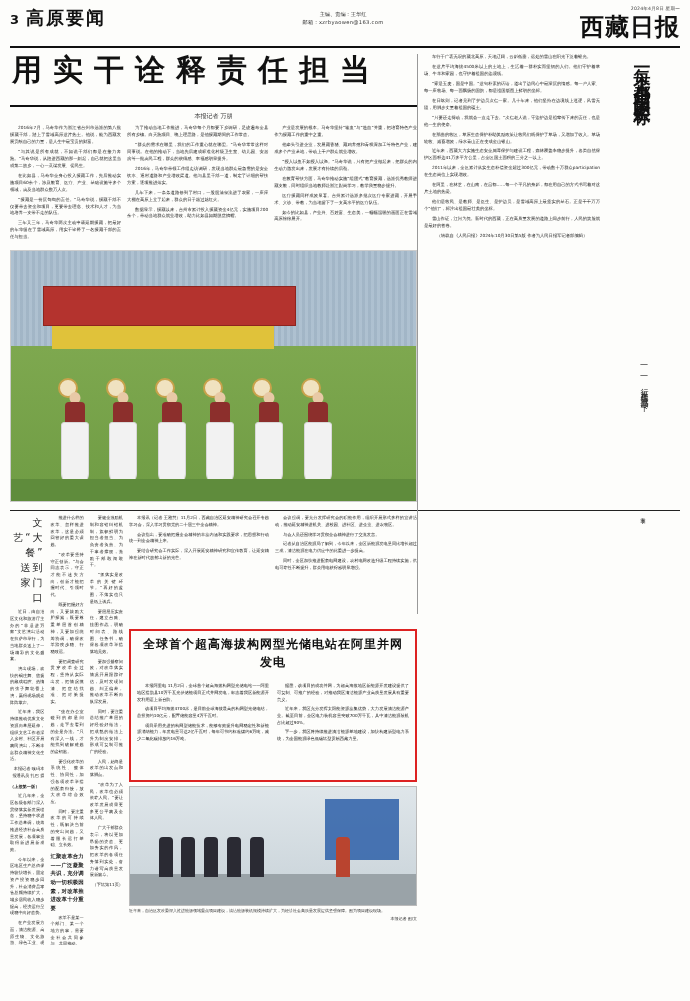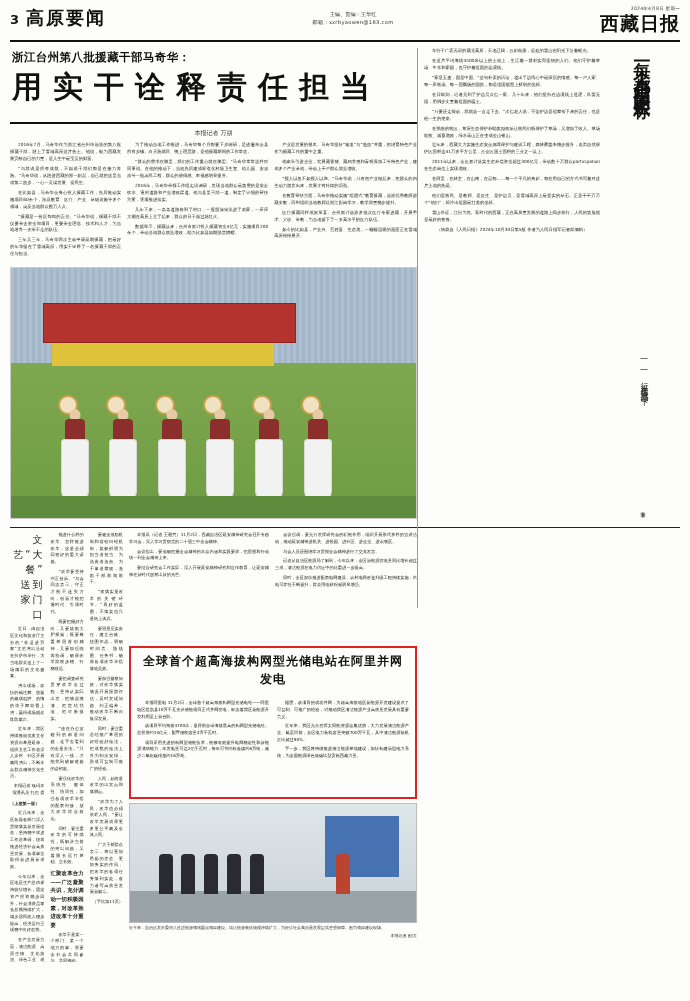--- a/index.html
+++ b/index.html
@@ -13,21 +13,21 @@
   .page{position:relative;width:690px;height:1001px;box-sizing:border-box;padding:6px 10px 4px 10px;}
 
   
   .masthead{display:flex;align-items:flex-start;justify-content:space-between;border-bottom:2px solid #111;padding-bottom:3px;}
   .mast-left{display:flex;align-items:baseline;gap:7px;}
   .page-num{font-size:13px;font-weight:bold;}
   .section-name{font-size:18px;font-weight:bold;letter-spacing:2px;}
   .mast-mid{flex:1;text-align:center;font-size:5.2px;color:#333;line-height:1.6;padding-top:4px;}
   .mast-mid .line2{letter-spacing:.3px;}
   .mast-right{text-align:right;}
-  .nameplate{font-size:19px;font-weight:bold;font-family:"DejaVu Serif","Liberation Serif",serif;letter-spacing:1px;color:#111;}
+  .nameplate{font-size:24px;font-weight:bold;font-family:"DejaVu Serif","Liberation Serif",serif;letter-spacing:1px;color:#111;}
   .mast-date{font-size:4.6px;color:#444;letter-spacing:.2px;}
 
   
   .shoulder{font-size:11.5px;font-weight:bold;margin:8px 0 2px 2px;letter-spacing:.4px;}
   .main-title{font-size:30px;font-weight:bold;letter-spacing:11px;text-align:left;margin:2px 0 14px 2px;font-family:"DejaVu Sans","Liberation Sans",sans-serif;}
   .byline{font-size:6px;text-align:center;color:#333;margin:0 0 4px 0;}
   .rule-thick{border-top:2px solid #111;margin:2px 0 5px 0;}
 
   
   .body-wrap{display:flex;gap:6px;}
@@ -124,21 +124,20 @@
     <p>在那曲的牧区，草原生态保护补助奖励政策让牧民们既保护了草场，又增加了收入。草场轮牧、减畜增效，绿水青山正在变成金山银山。</p>
     <p>近年来，西藏大力实施生态安全屏障保护与建设工程，森林覆盖率稳步提升，各类自然保护区面积达41万多平方公里，占全区国土面积的三分之一以上。</p>
     <p>2011年以来，全区累计落实生态补偿资金超过300亿元，带动数十万群众participation在生态岗位上实现增收。</p>
     <p>在阿里，在林芝，在山南，在昌都……每一个平凡的身影，都在用自己的方式书写着对这片土地的热爱。</p>
     <p>他们是牧民、是教师、是医生、是护边员，是雪域高原上最坚实的基石。正是千千万万个“他们”，标注出祖国最壮美的坐标。</p>
     <p>雪山作证，江河为凭。新时代的西藏，正在高质量发展的道路上阔步前行，人民的笑脸就是最好的答卷。</p>
     <p style="text-indent:0;text-align:center;">（转载自《人民日报》2024年10月30日第5版 作者为人民日报军记者部编辑）</p>
   </div>
 
   <div style="overflow:hidden;">
-    <div class="shoulder">浙江台州第八批援藏干部马奇华：</div>
     <div class="main-title">用实干诠释责任担当</div>
     <div class="rule-thick"></div>
     <div class="byline">本报记者 万朋</div>
 
     <div class="body-wrap">
       <div class="col colA">
         <p>2016年7月，马奇华作为浙江省台州市选派的第八批援藏干部，踏上了雪域高原这片热土。他说，能为西藏发展贡献自己的力量，是人生中最宝贵的财富。</p>
         <p>“与其说是所有成就，不如说干部们都是在接力奔跑。”马奇华说，从踏进西藏的那一刻起，自己就把这里当成第二故乡，一心一意谋发展、促民生。</p>
         <p>在比如县，马奇华全身心投入援藏工作，先后推动实施项目60余个，涉及教育、医疗、产业、基础设施等多个领域，惠及当地群众数万人次。</p>
         <p>“援藏是一份沉甸甸的责任。”马奇华说，援藏干部不仅要带去资金和项目，更要带去理念、技术和人才，为当地培养一支带不走的队伍。</p>

